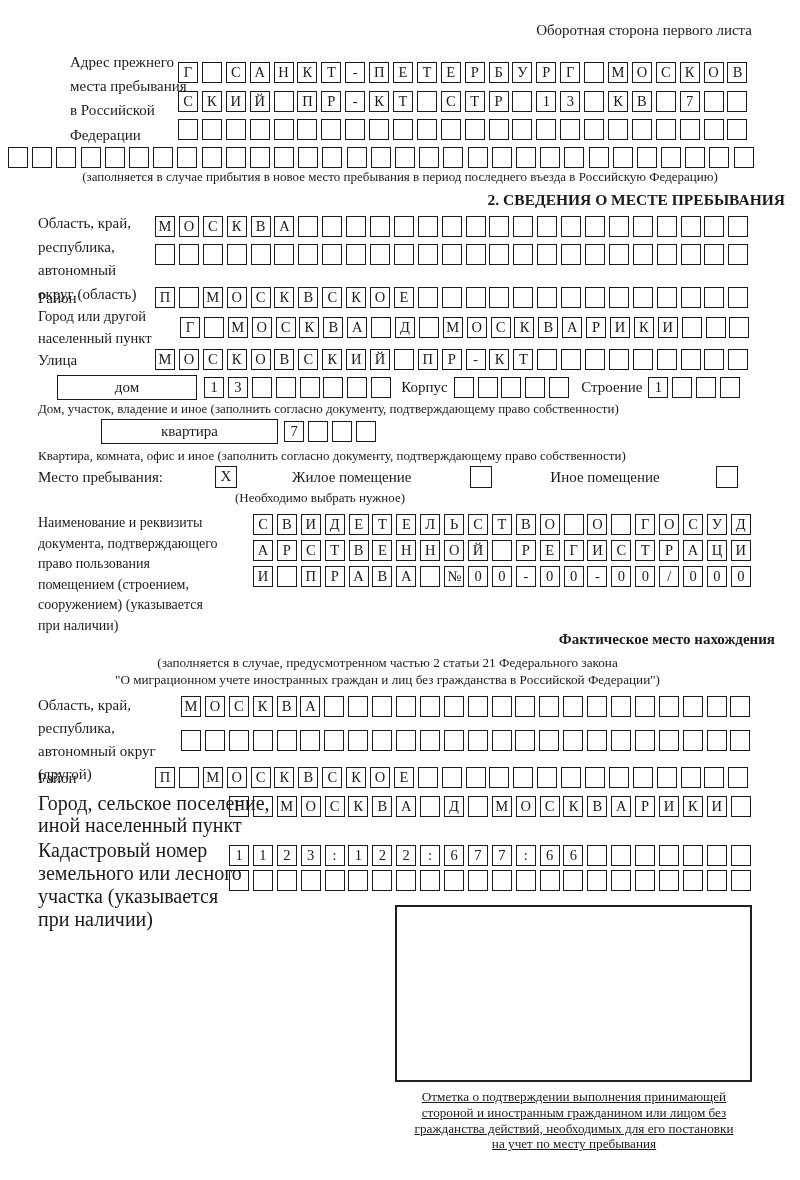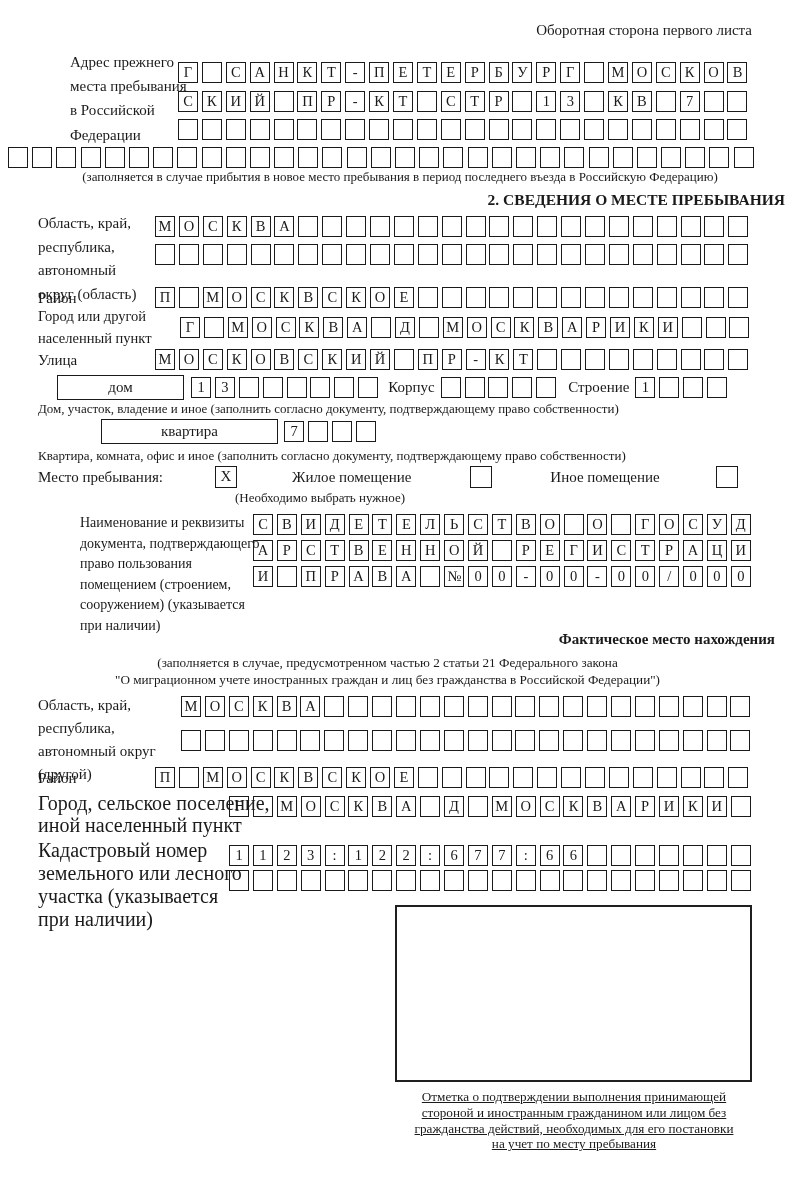--- a/index.html
+++ b/index.html
@@ -21,21 +21,21 @@
   .title{font-size:15.5px;font-weight:bold;text-align:right;white-space:nowrap;}
   .hrow{display:flex;align-items:center;}
   .hlabel{font-size:15px;white-space:nowrap;}
   .stamp-box{box-sizing:border-box;border:2px solid #1f1f1f;}
   .caption{font-size:13.2px;line-height:15.8px;text-align:center;text-decoration:underline;}
   
   .lh24 .tline{line-height:24.2px;}
   .lh235 .tline{line-height:23.5px;}
   .lh23 .tline{line-height:23px;}
   .lh22 .tline{line-height:22px;}
-  .lh205 .tline{line-height:20.5px;font-size:14px;margin-left:42px;}
+  .lh205 .tline{line-height:20.5px;font-size:14px;}
   .f145 .tline{font-size:20px;}
 </style>
 </head>
 <body>
 
 <div id="page">
 
   <div class="abs" style="left:400px;top:22px;width:352px;text-align:right;font-size:15px;">Оборотная сторона первого листа</div>
 
   <div class="abs lbl lh24" style="left:38px;top:50px;margin-left:32px;">
@@ -303,21 +303,21 @@
       <span class="cell"></span>
       <span class="cell"></span>
       <span class="cell"></span>
       <span class="cell"></span>
       <span class="cell"></span>
       <span class="cell"></span>
       <span class="cell"></span>
     </div>
 
   <div class="abs hrow" style="left:57px;top:375px;">
-    <div class="widebox" style="width:127px;">дом</div>
+    <div class="widebox" style="width:140px;">дом</div>
     <div class="cells" style="margin-left:7px;">
         <span class="cell">1</span>
         <span class="cell">3</span>
         <span class="cell"></span>
         <span class="cell"></span>
         <span class="cell"></span>
         <span class="cell"></span>
         <span class="cell"></span>
         <span class="cell"></span>
       </div>

